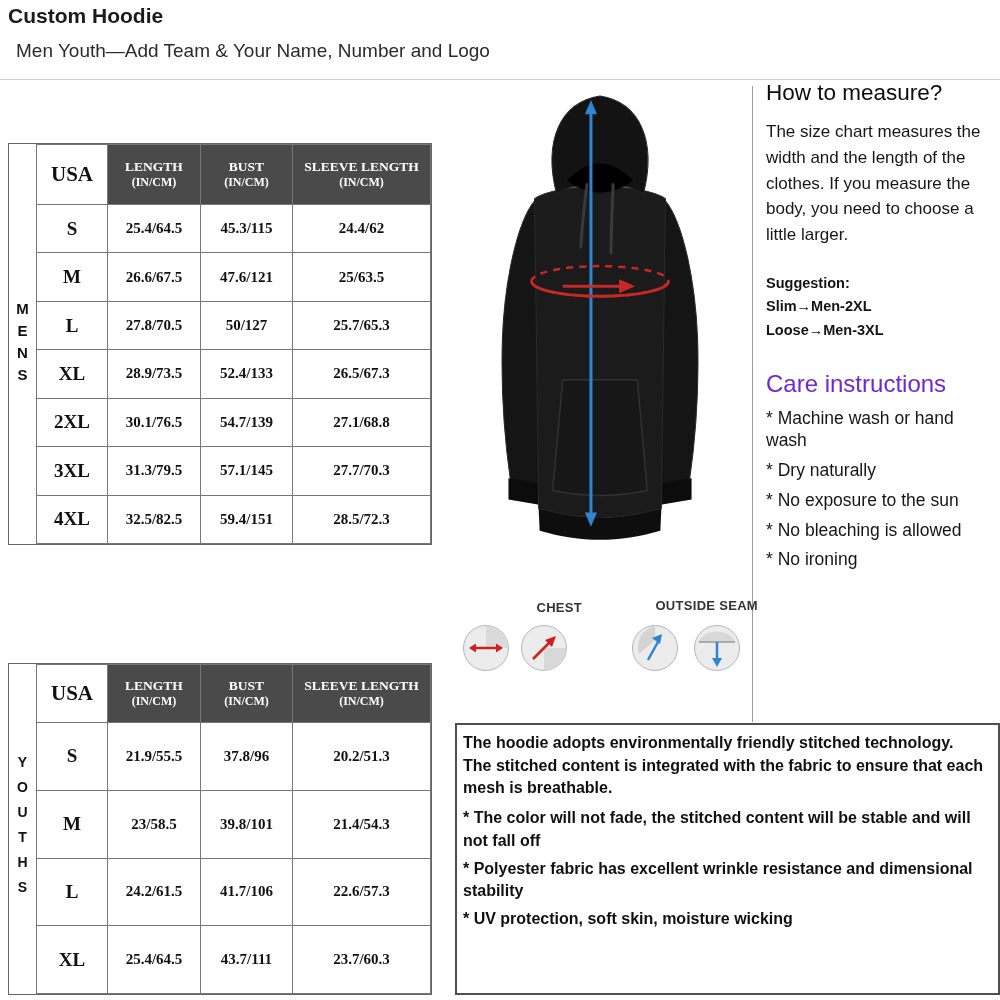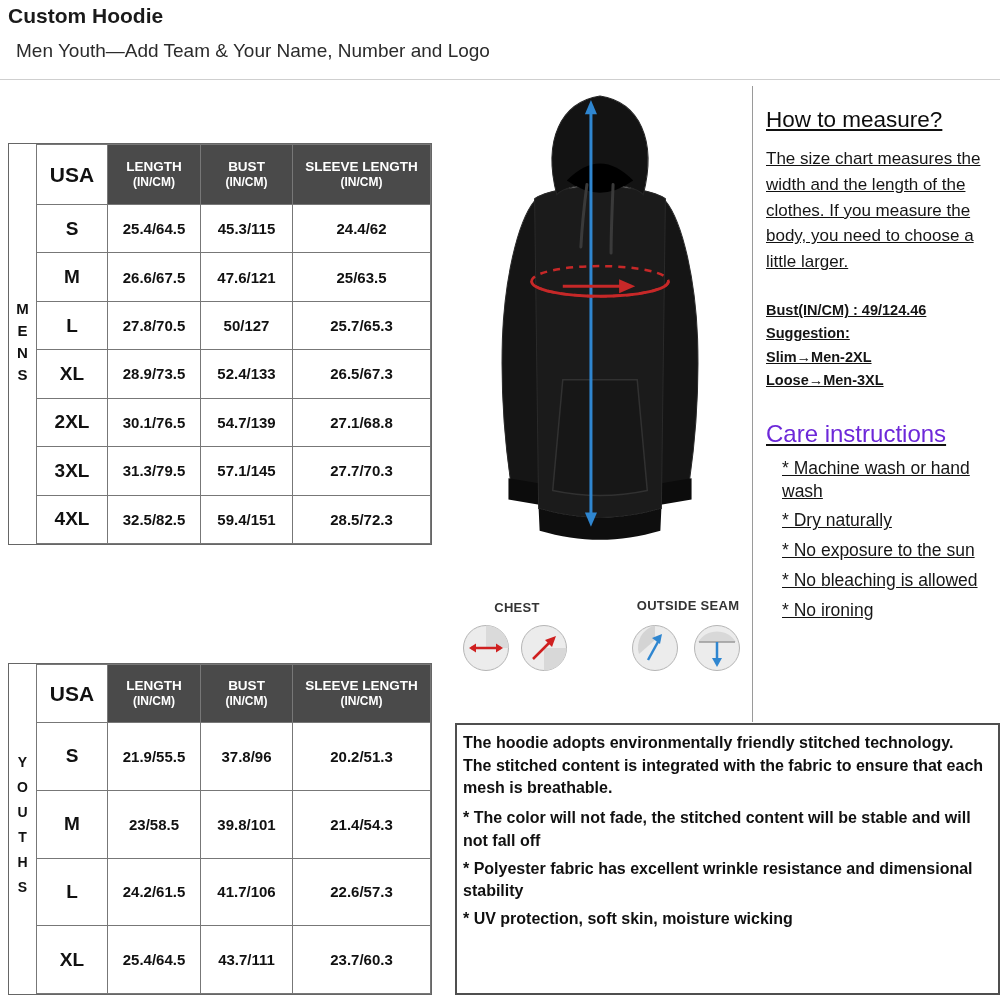--- a/index.html
+++ b/index.html
@@ -18,50 +18,50 @@
   .table-wrap { position:absolute; left:8px; border:1px solid #666; display:flex; background:#fff; }
   .table-wrap.mens { top:143px; width:424px; height:402px; }
   .table-wrap.youths { top:663px; width:424px; height:332px; }
   .side-label {
     width:27px; display:flex; align-items:center; justify-content:center;
     writing-mode:vertical-rl; text-orientation:upright;
     font-weight:700; font-size:15px; color:#111;
   }
   .mens .side-label { letter-spacing:5px; }
   .youths .side-label { letter-spacing:9px; font-size:14px; }
-  .size-table { border-collapse:collapse; table-layout:fixed; flex:1; }
+  .size-table { border-collapse:collapse; table-layout:fixed; flex:1;font-family:Liberation Serif, serif; }
   .mens .size-table { height:400px; }
   .youths .size-table { height:330px; }
   .size-table th, .size-table td { border:1px solid #777; text-align:center; vertical-align:middle; padding:0; }
   .mens thead tr { height:60px; }
   .youths thead tr { height:58px; }
   th.corner { background:#fff; color:#111; font-size:21px; font-weight:700; }
   th.dark { background:#4a4a4a; color:#fff; font-size:13.5px; font-weight:700; line-height:1.3; }
   th.dark .unit { display:block; font-size:12px; font-weight:700; }
   td.size { font-size:19px; font-weight:700; }
   td.val { font-size:15px; font-weight:700; }
   col.c-size { width:71px; } col.c-len { width:93px; } col.c-bust { width:92px; }
 
   
   .hoodie-svg { position:absolute; left:450px; top:82px; }
-  .measure-label { position:absolute; font-size:13px; font-weight:700; color:#333; letter-spacing:.3px; text-align:center; }
+  .measure-label { position:absolute; font-size:13px; font-weight:700; color:#333; letter-spacing:.3px; text-align:right; }
   .chest-label { left:452px; top:600px; width:130px; }
   .seam-label { left:618px; top:598px; width:140px; }
   .icon-row { position:absolute; display:flex; }
   .chest-icons { left:462px; top:624px; gap:10px; }
   .seam-icons { left:631px; top:624px; gap:14px; }
 
   
-  .right-col { position:absolute; left:766px; top:107px; width:228px;text-decoration:underline; }
+  .right-col { position:absolute; left:766px; top:80px; width:228px; }
   .h-measure { font-size:22.5px; font-weight:400; color:#0d0d0d; margin:0 0 13px 0; }
   .measure-body { font-size:17px; line-height:1.52; margin:0; color:#161616; }
   .example { margin-top:24px; font-size:14.5px; font-weight:700; line-height:1.6; color:#141414; }
   .h-care { margin-top:28px; font-size:24px; font-weight:400; color:#6d28d9; }
   .care-list { margin-top:9px; font-size:17.5px; line-height:1.3; color:#161616; }
-  .care-item { margin:7px 16px; }
+  .care-item { margin:7px 0; }
 
   
   .features-box {
     position:absolute; left:455px; top:723px; width:545px; height:272px;
     border:2px solid #4f4f4f; padding:7px 12px 4px 6px;
     font-size:16px; font-weight:700; line-height:1.42; color:#101010; background:#fff;
   }
   .feat-intro { margin:0 0 7px 0; }
   .feat-item { margin:5px 0; }
 </style>
@@ -267,21 +267,20 @@
       <line x1="6" y1="18" x2="42" y2="18" stroke="#9a9a9a" stroke-width="1.5"></line>
       <line x1="24" y1="18" x2="24" y2="38" stroke="#2f86d0" stroke-width="2.5"></line>
       <polygon points="24,43 19,34 29,34" fill="#2f86d0"></polygon>
     </svg>
   </div>
 
   <div class="right-col">
     <div class="h-measure">How to measure?</div>
     <p class="measure-body">The size chart measures the width and the length of the clothes.  If you measure the body, you need to choose a little larger.</p>
     <div class="example">
-      <div>Bust(IN/CM) : 49/124.46</div>
       <div>Suggestion:</div>
       <div>Slim→Men-2XL</div>
       <div>Loose→Men-3XL</div>
     </div>
     <div class="h-care">Care instructions</div>
     <div class="care-list">
       <div class="care-item">* Machine wash or hand wash</div>
       <div class="care-item">* Dry naturally</div>
       <div class="care-item">* No exposure to the sun</div>
       <div class="care-item">* No bleaching is allowed</div>

